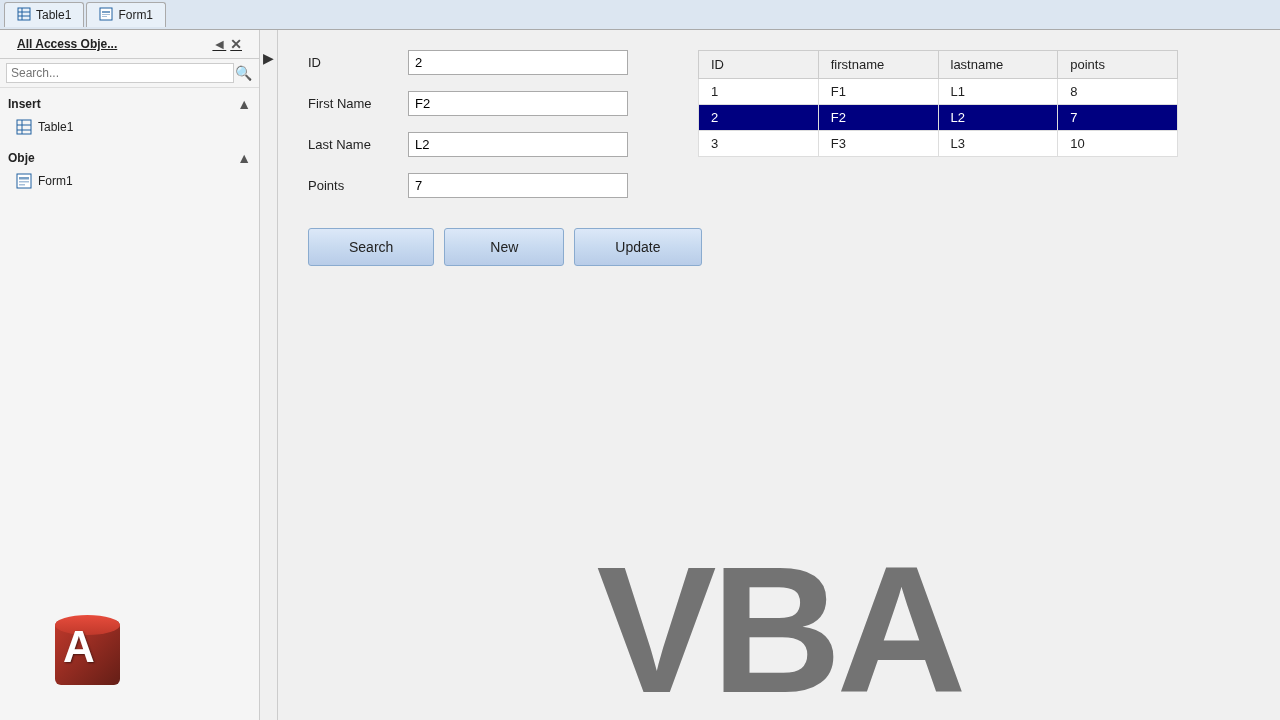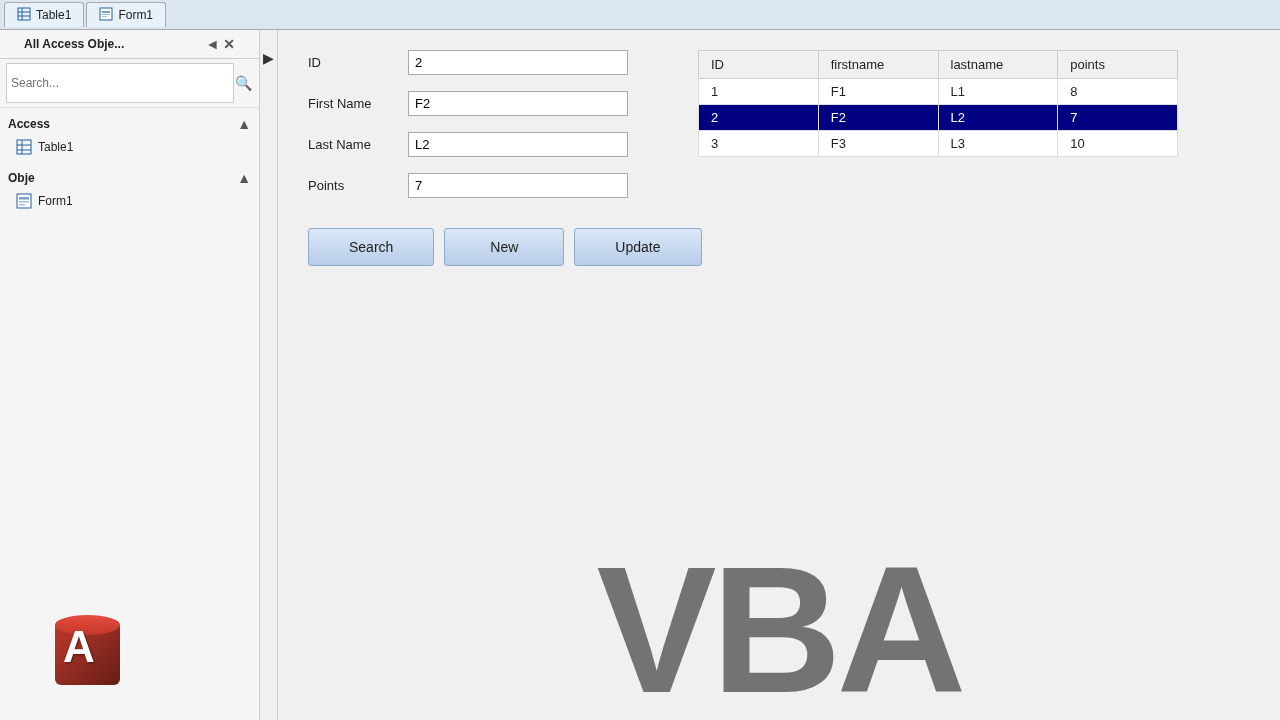--- a/index.html
+++ b/index.html
@@ -44,38 +44,39 @@
       border-right: 1px solid #ccc;
       display: flex;
       flex-direction: column;
       flex-shrink: 0;
       position: relative;
     }
     .sidebar-header {
       display: flex;
       align-items: center;
       justify-content: space-between;
-      padding: 6px 24px;
+      padding: 6px 17px;
       font-weight: bold;
       font-size: 12px;
       color: #222;
       border-bottom: 1px solid #ccc;
+      text-decoration: underline;
     }
     .sidebar-header-icons { display: flex; gap: 4px; }
     .sidebar-header-icon { font-size: 14px; color: #555; cursor: pointer; }
     .search-box {
       display: flex;
       align-items: center;
       padding: 4px 6px;
       border-bottom: 1px solid #ddd;
     }
     .search-input {
       width: 100%;
       border: 1px solid #ccc;
-      padding: 12px 4px;
+      padding: 2px 4px;
       font-size: 12px;
       background: white;
       outline: none;
     }
     .search-btn { 
       background: none; border: none; cursor: pointer; 
       font-size: 14px; color: #555; margin-left: 2px;
     }
     .sidebar-section {
       padding: 4px 0;
@@ -277,21 +278,21 @@
       </div>
     </div>
 
     <div class="search-box">
       <input class="search-input" type="text" placeholder="Search..." style="">
       <button class="search-btn">🔍</button>
     </div>
 
     <div class="sidebar-section">
       <div class="sidebar-section-header">
-        <span>Access</span>
+        <span>Insert</span>
         <span class="sidebar-section-toggle">▲</span>
       </div>
       <div class="sidebar-item">
         <span class="sidebar-item-icon-table">
           <svg class="table-icon-svg" viewBox="0 0 16 16" fill="none">
             <rect x="1" y="1" width="14" height="14" fill="none" stroke="#2060a0" stroke-width="1"></rect>
             <line x1="1" y1="6" x2="15" y2="6" stroke="#2060a0" stroke-width="1"></line>
             <line x1="1" y1="11" x2="15" y2="11" stroke="#2060a0" stroke-width="1"></line>
             <line x1="6" y1="1" x2="6" y2="15" stroke="#2060a0" stroke-width="1"></line>
           </svg>

